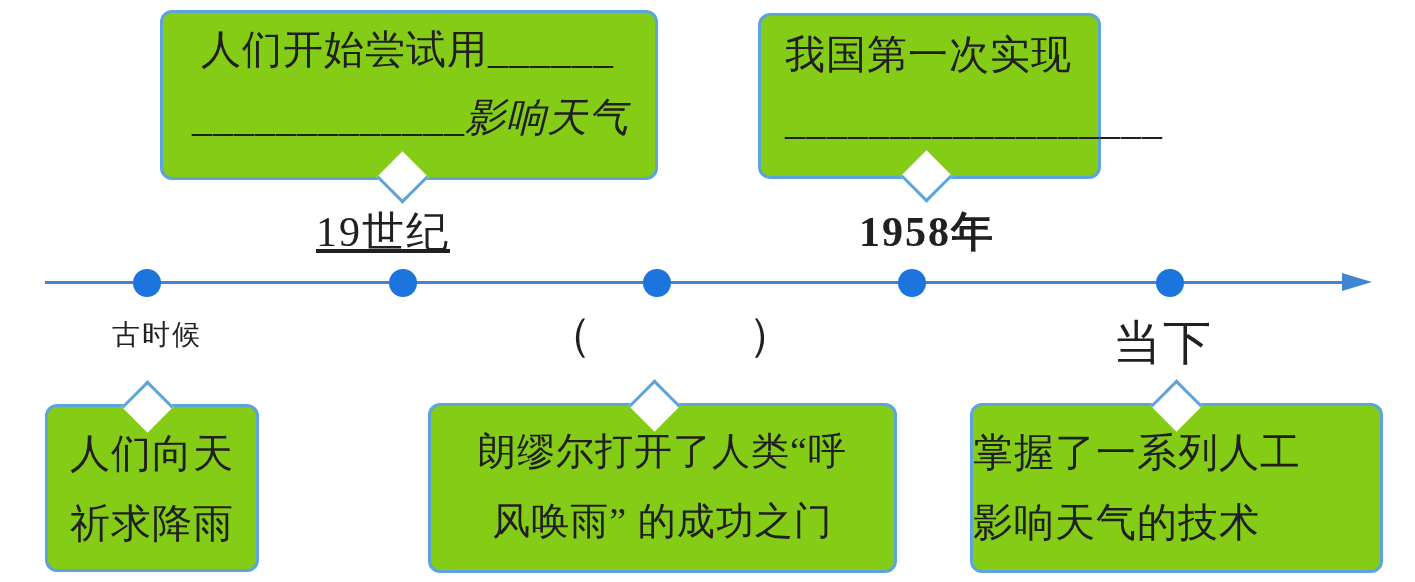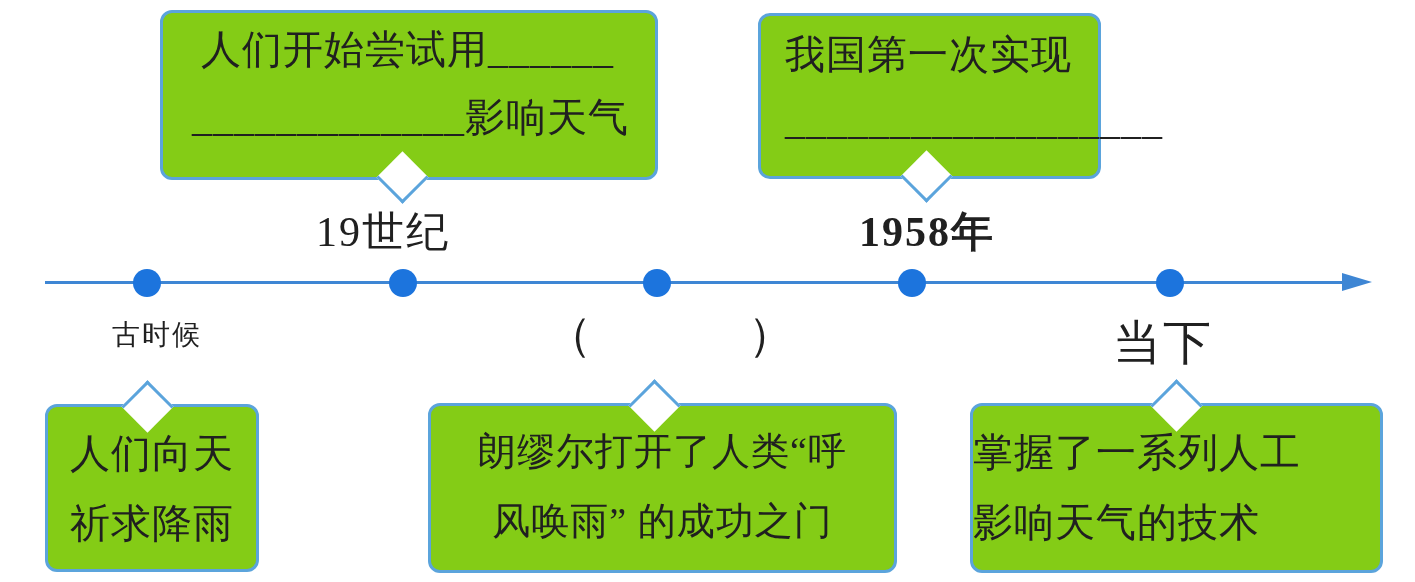--- a/index.html
+++ b/index.html
@@ -35,21 +35,21 @@
     width:28px;height:28px;border-radius:50%;
     background:var(--dot);
   }
   
   .tl-label{
     position:absolute;
     transform:translateX(-50%);
     font-size:42px;line-height:1.1;
     letter-spacing:2px;white-space:nowrap;
   }
-  .lbl-era19{left:383px;top:209px;}
+  .lbl-era19{left:383px;top:209px;text-decoration:underline;}
   .lbl-1958{left:927px;top:209px;font-weight:bold;}
   .lbl-ancient{left:157px;top:320px;font-size:28px;}
   .lbl-now{left:1163px;top:317px;font-size:48px;}
   .paren{
     position:absolute;top:310px;
     font-size:46px;line-height:1.1;
   }
   .paren-open{left:546px;}
   .paren-close{left:748px;}
   
@@ -78,21 +78,21 @@
   .tail-up{
     top:-19px;
     transform:rotate(45deg);
     border-left:3px solid var(--box-border);
     border-top:3px solid var(--box-border);
   }
   
   .box-attempt{left:160px;top:10px;width:492px;height:164px;}
   .box-attempt .tail{left:221px;}
   .box-attempt .l1{left:38px;top:14px;}
-  .box-attempt .l2{right:26px;top:82px;}
+  .box-attempt .l2{right:26px;top:82px;font-style:italic;}
   
   .box-realize{left:758px;top:13px;width:337px;height:160px;}
   .box-realize .tail{left:147px;}
   .box-realize .l1{left:24px;top:16px;}
   .box-realize .l2{left:24px;top:82px;}
   
   .box-pray{left:45px;top:404px;width:208px;height:162px;}
   .box-pray .tail{left:81px;}
   .box-pray .l1{left:0;top:24px;width:100%;text-align:center;}
   .box-pray .l2{left:0;top:94px;width:100%;text-align:center;}

